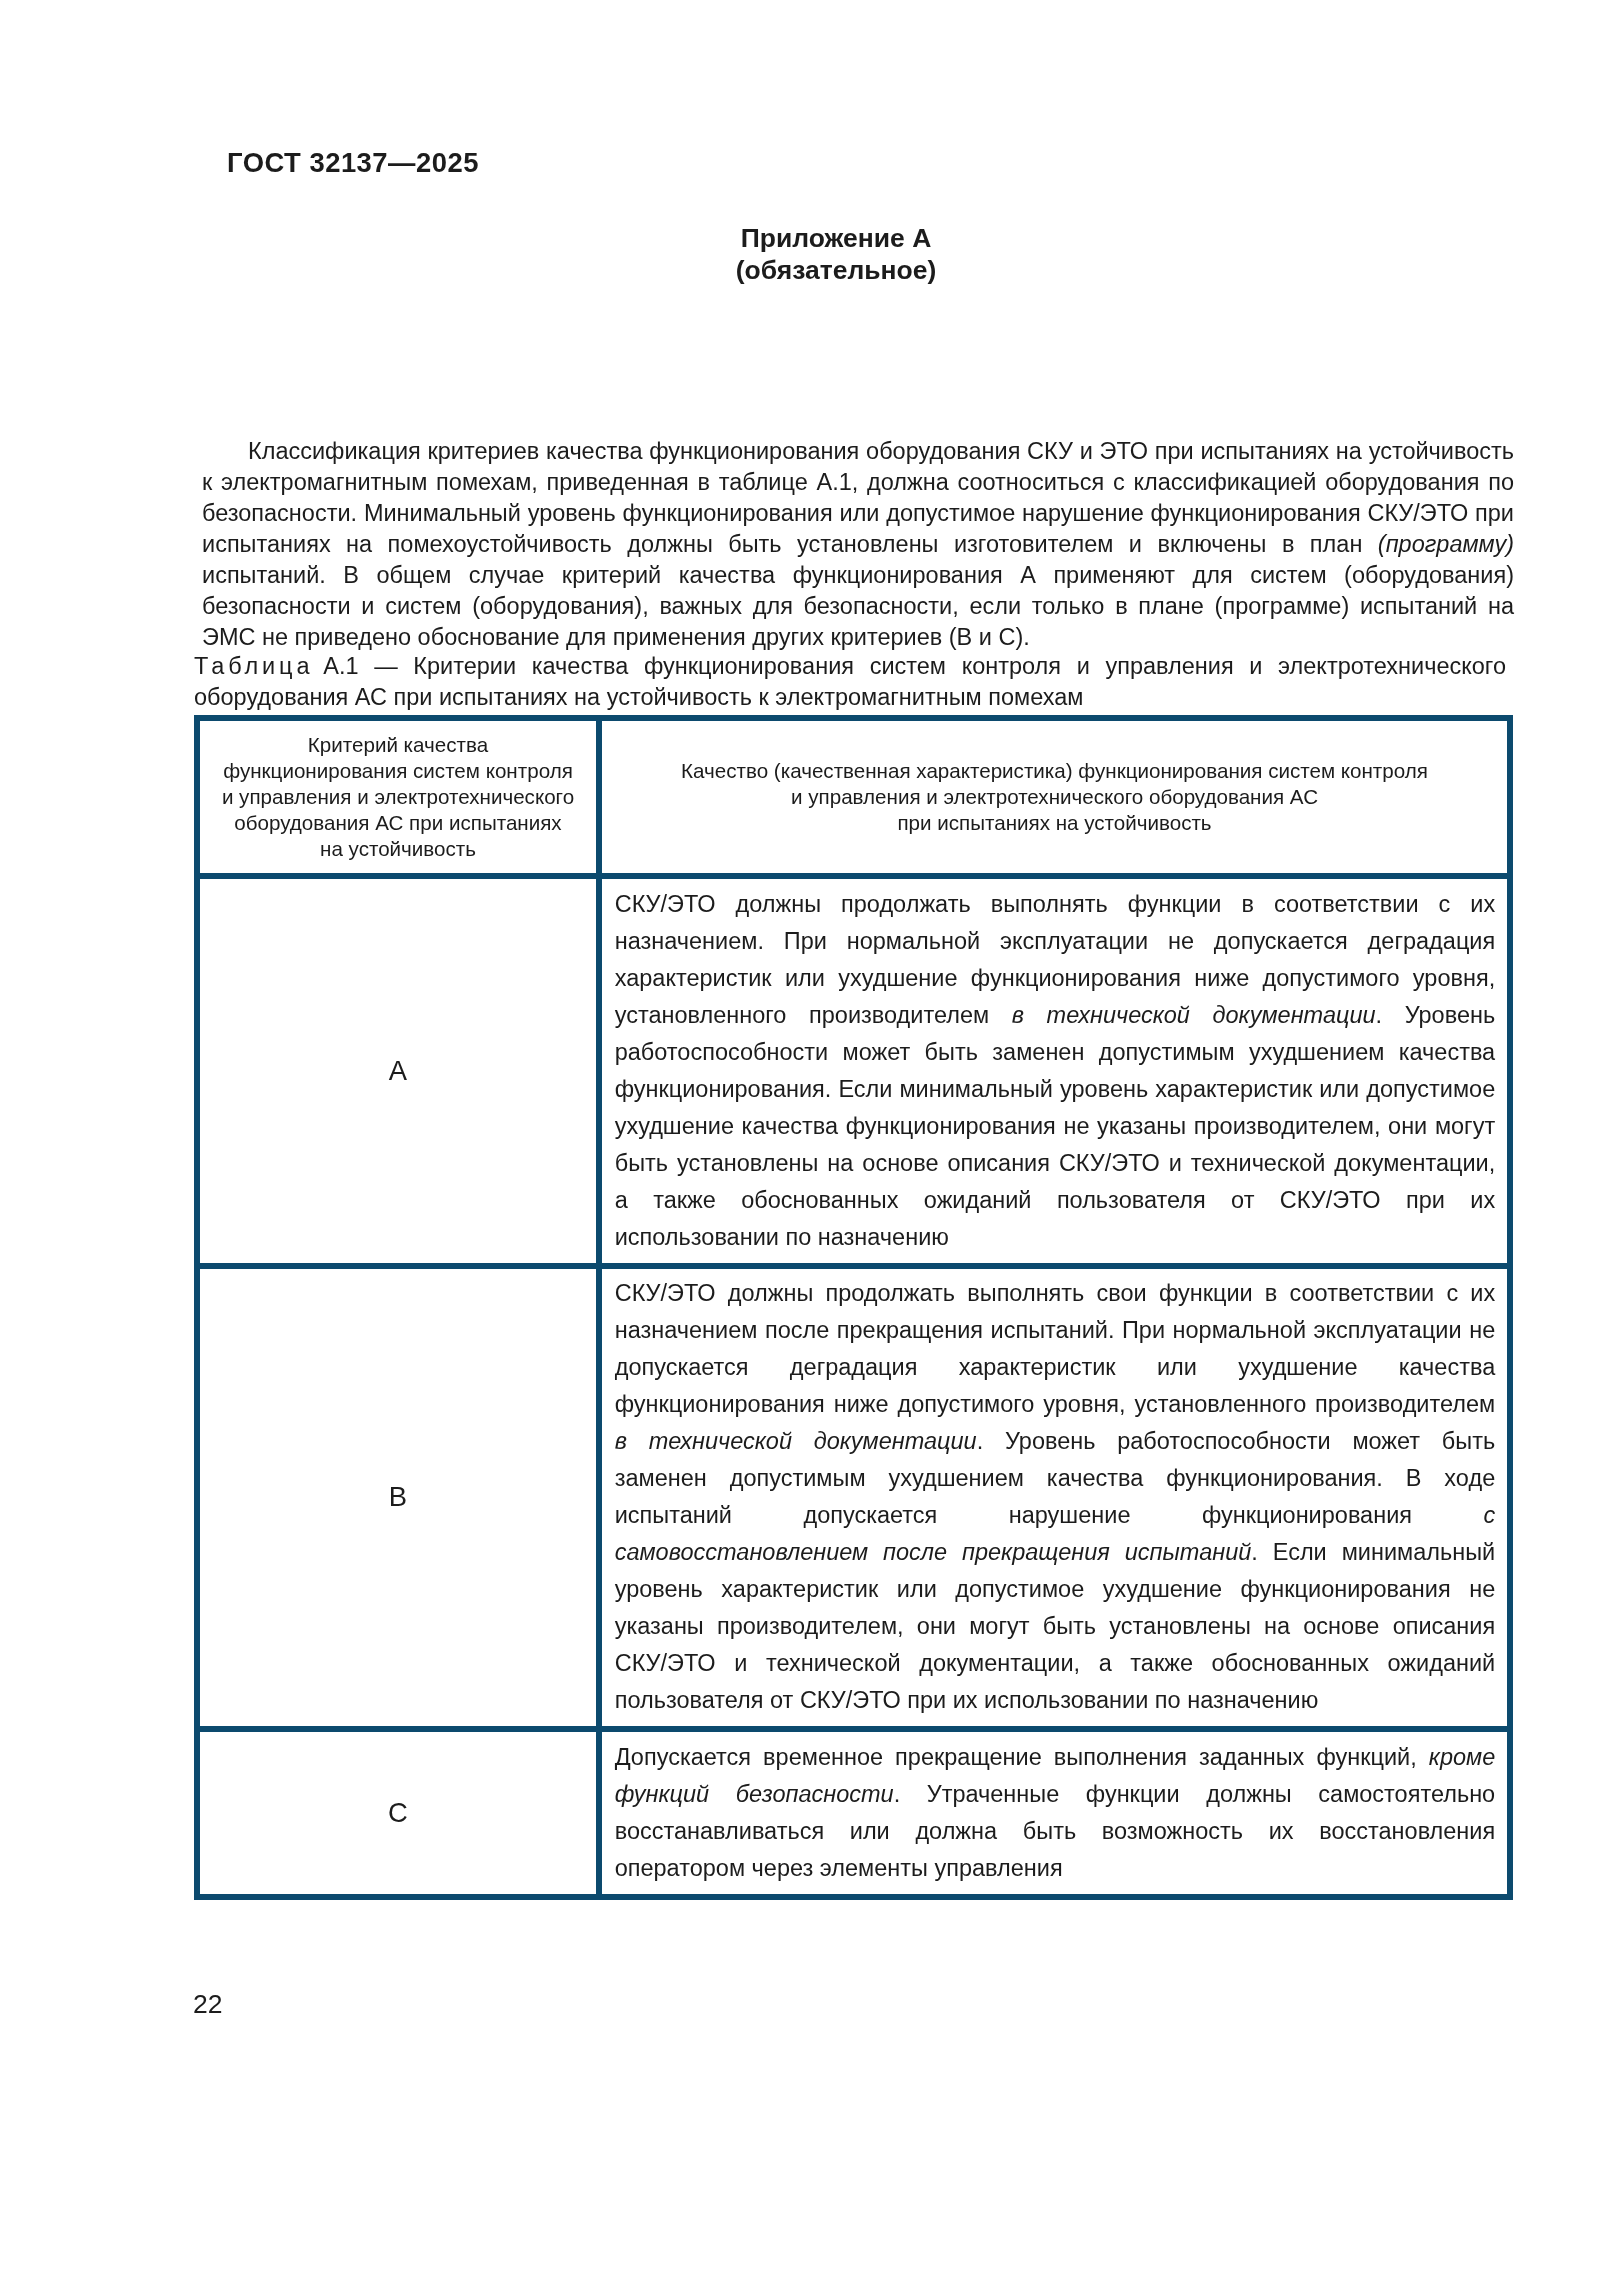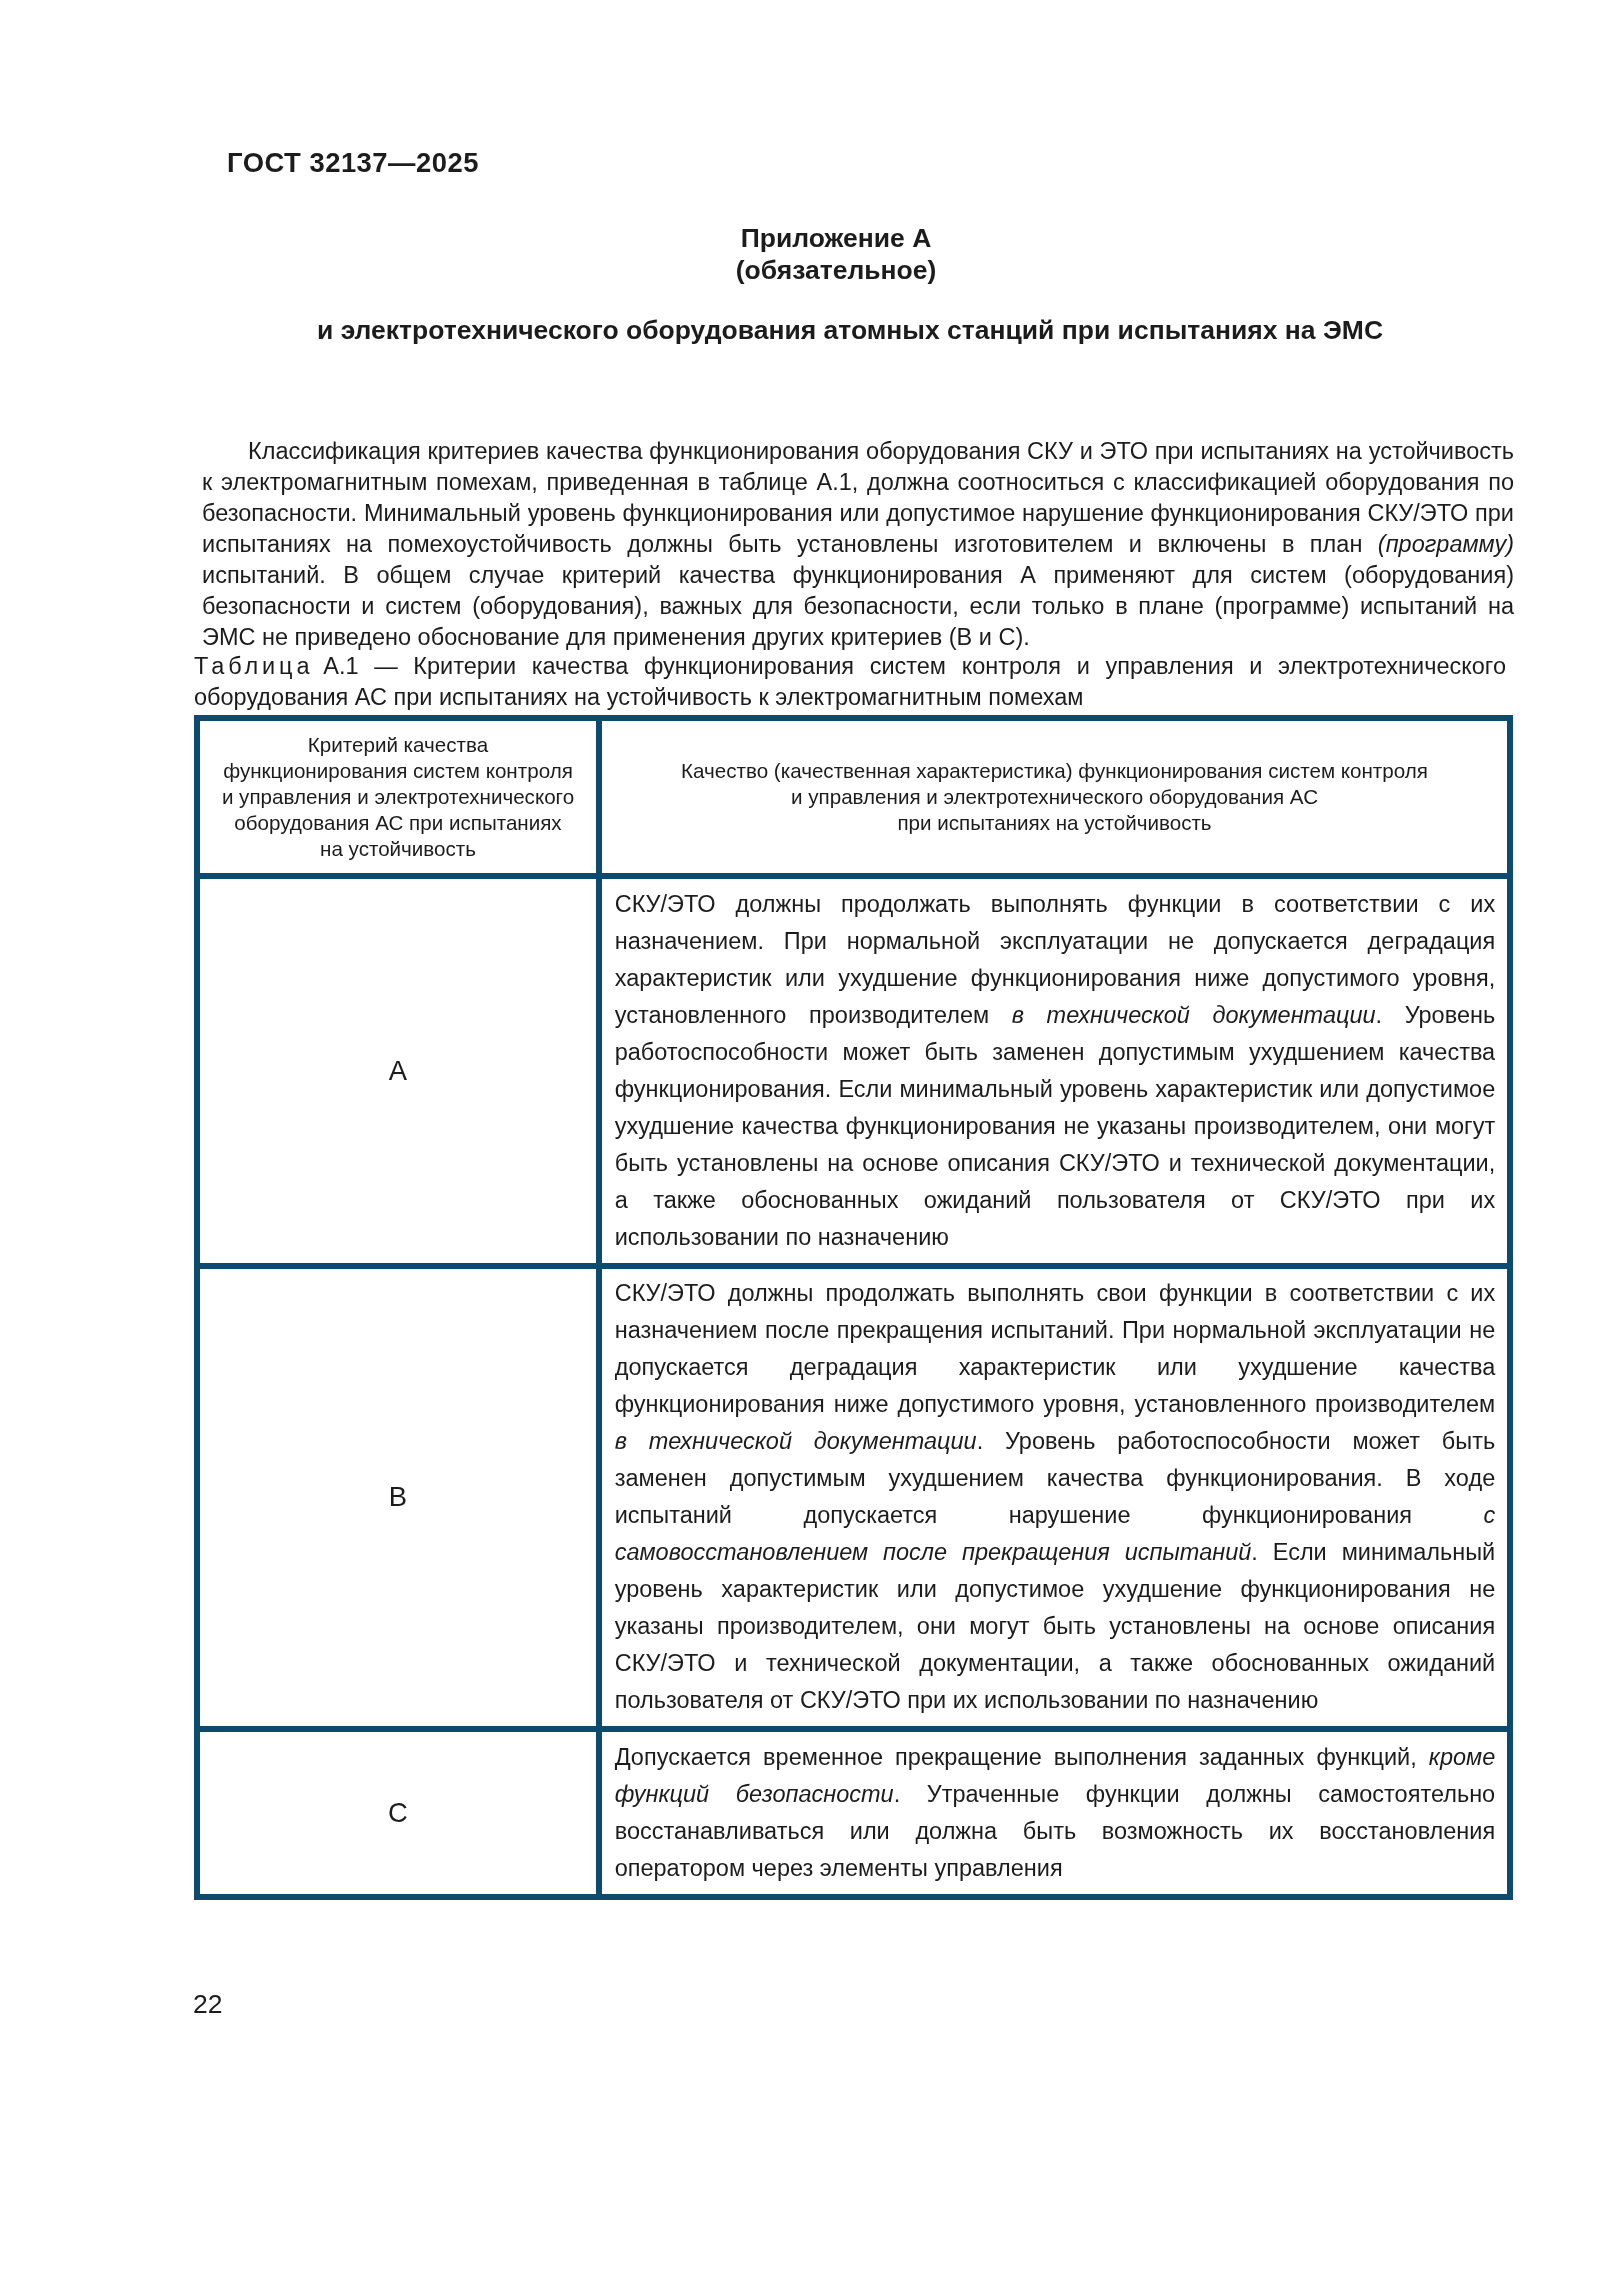--- a/index.html
+++ b/index.html
@@ -62,21 +62,20 @@
 <div class="page">
 
   <div class="abs gost-code">ГОСТ 32137—2025</div>
 
   <div class="abs annex content-w">
     <div>Приложение А</div>
     <div>(обязательное)</div>
   </div>
 
   <div class="abs doc-title content-w">
-    <div>и электротехнического оборудования атомных станций при испытаниях на ЭМС</div>
   </div>
 
   <p class="abs intro content-w"><span>Классификация критериев качества функционирования оборудования СКУ и ЭТО при испытаниях на устойчивость к электромагнитным помехам, приведенная в таблице А.1, должна соотноситься с классификацией оборудования по безопасности. Минимальный уровень функционирования или допустимое нарушение функционирования СКУ/ЭТО при испытаниях на помехоустойчивость должны быть установлены изготовителем и включены в план </span><span class="it">(программу)</span><span> испытаний. В общем случае критерий качества функционирования А применяют для систем (оборудования) безопасности и систем (оборудования), важных для безопасности, если только в плане (программе) испытаний на ЭМС не приведено обоснование для применения других критериев (В и С).</span></p>
 
   <div class="abs caption content-w"><span class="sp-word">Таблица</span><span>А.1 — Критерии качества функционирования систем контроля и управления и электротехнического оборудования АС при испытаниях на устойчивость к электромагнитным помехам</span></div>
 
   <table class="a1">
     <colgroup>
       <col style="width:402px">
       <col style="width:911px">

